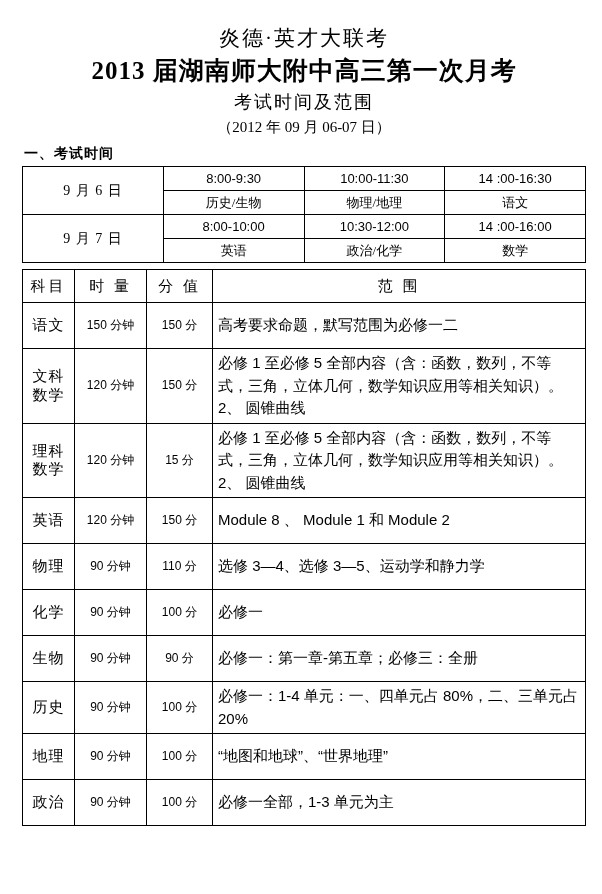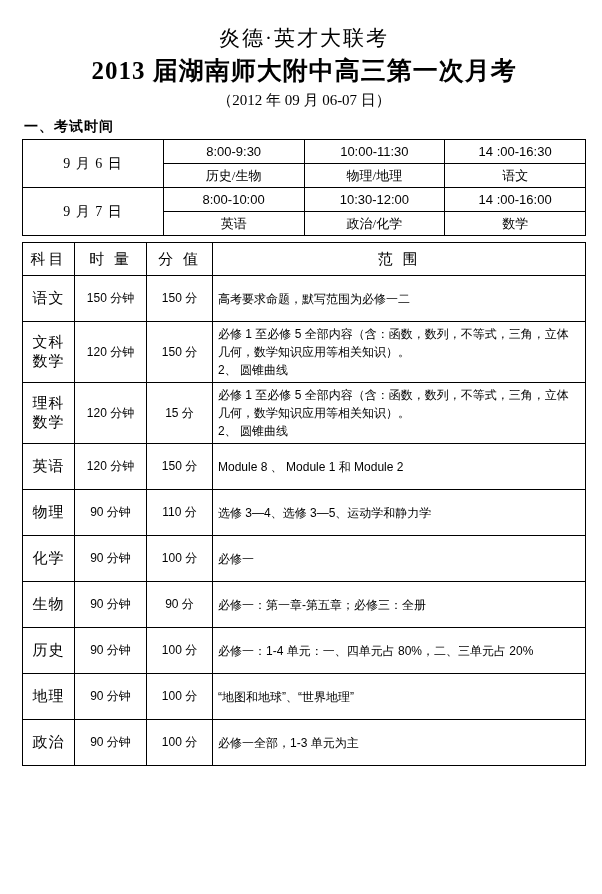--- a/index.html
+++ b/index.html
@@ -100,38 +100,39 @@
     font-size: 15px;
     letter-spacing: 1px;
     line-height: 1.25;
   }
   .c-time, .c-score {
     text-align: center;
     font-size: 12px;
     font-family: "Liberation Sans", sans-serif;
   }
   .c-range {
-    font-size: 12px;
+    font-size: 15px;
     font-family: "Liberation Sans", sans-serif;
     line-height: 1.5;
     text-align: left;
     padding-left: 6px;
   }
   .r-tall { height: 44px; margin-left: 27px; }
   .r-med { height: 46px; }
   .r-std { height: 46px; }
   .nowrap { white-space: pre-line; }
 </style>
 </head>
 <body>
 
 <div class="page">
 
   <div class="title-1">炎德·英才大联考</div>
   <div class="title-2">2013 届湖南师大附中高三第一次月考</div>
+  <div class="title-3">考试时间及范围</div>
   <div class="title-4">（2012 年 09 月 06-07 日）</div>
 
   <div class="section-head">一、考试时间</div>
 
   <table class="sched">
     <tbody>
       <tr>
         <td class="daycell" rowspan="2">9 月 6 日</td>
         <td>8:00-9:30</td>
         <td>10:00-11:30</td>

